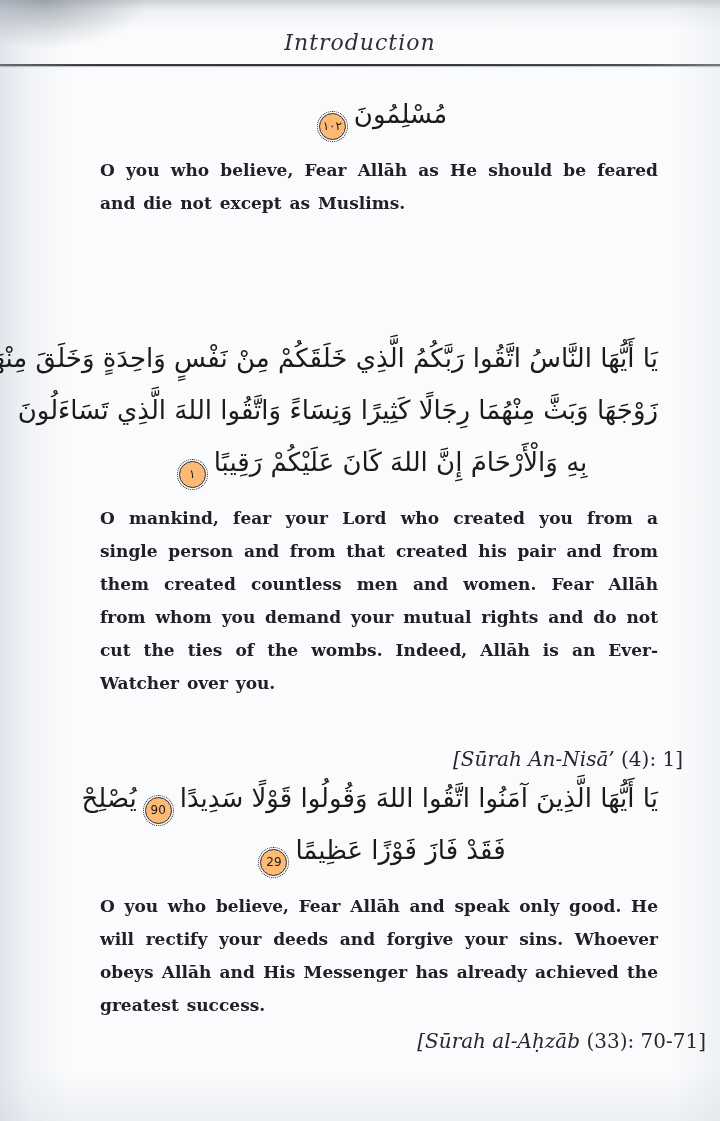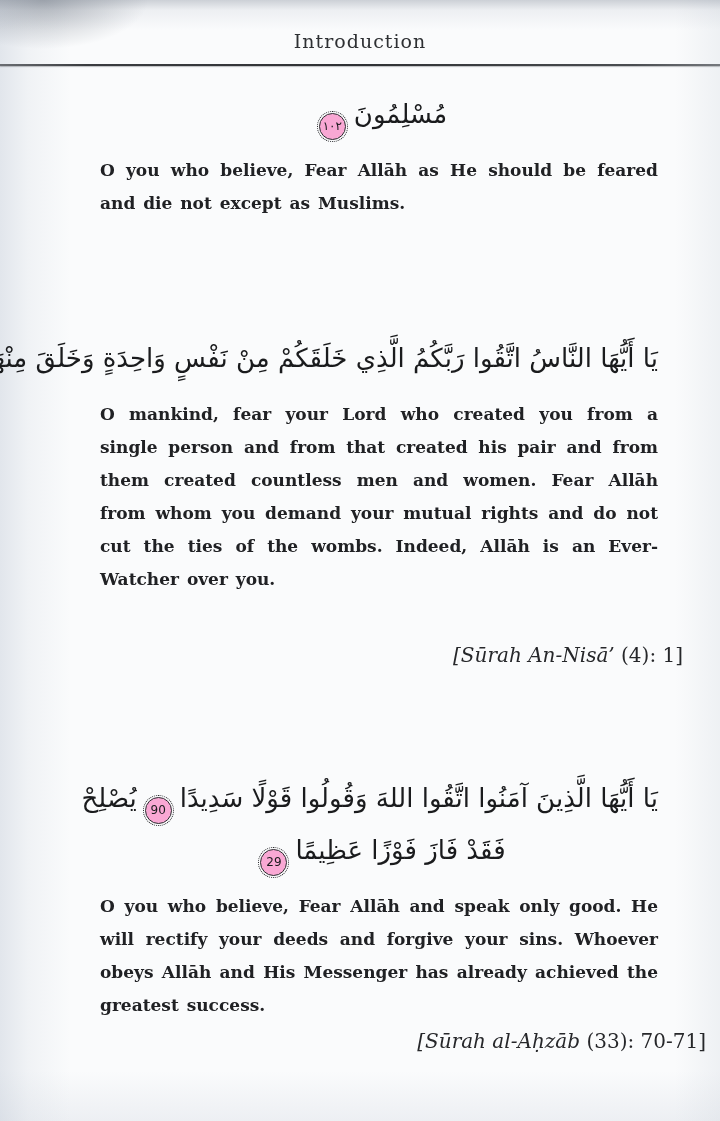--- a/index.html
+++ b/index.html
@@ -14,21 +14,21 @@
       radial-gradient(ellipse 150px 70px at 6% 0%, rgba(110,118,130,.50), transparent 70%),
       linear-gradient(180deg, rgba(148,156,168,.45) 0px, rgba(190,196,206,.22) 10px, rgba(220,224,230,.0) 30px),
       linear-gradient(90deg, rgba(196,204,216,.45) 0px, rgba(214,220,228,.28) 28px, rgba(230,234,240,.0) 70px),
       linear-gradient(270deg, rgba(208,214,222,.28) 0px, rgba(230,234,240,.0) 45px),
       linear-gradient(0deg, rgba(206,212,222,.30) 0px, rgba(230,234,240,.0) 50px);
   }
 
   .page-header {
     position:absolute; top:30px; left:0; width:100%;
     text-align:center;
-    font-size:19px; line-height:1.2;
+    font-style:italic; font-size:22px; line-height:1.2;
     letter-spacing:1px; color:#2e3033;
   }
   .header-rule {
     position:absolute; top:64px; left:0; width:720px; height:2px;
     background:linear-gradient(90deg, #6a6d72 0%, #3a3c40 12%, #2f3134 50%, #4a4d51 88%, #75787d 100%);
     box-shadow:0 1px 1px rgba(80,84,90,.35);
   }
 
   .section { position:absolute; left:100px; width:558px; }
   .sec-0 { top:88px; }
@@ -44,21 +44,21 @@
   }
   .ar-line { white-space:nowrap; line-height:52px; }
 
   .ayah-marker {
     display:inline-flex; align-items:center; justify-content:center;
     width:27px; height:27px;
     border:1.5px solid #2b2c2f; border-radius:50%;
     outline:1px dotted #2b2c2f; outline-offset:1.5px;
     font-size:12px; line-height:1;
     vertical-align:-7px; margin:0 8px;
-    background:#f9a8d4;
+    background:#fdba74;
   }
 
   .translation {
     margin-top:14px;
     font-weight:600;
     font-size:17px;
     line-height:33px;
     text-align:justify;
     word-spacing:2px;
     color:#202124;
@@ -87,20 +87,22 @@
   <section class="section sec-0">
     <div class="arabic-verse">
           <div class="ar-line"><span>مُسْلِمُونَ</span><span class="ayah-marker">١٠٢</span></div>
         </div>
     <p class="translation">O you who believe, Fear Allāh as He should be feared and die not except as Muslims.</p>
   </section>
 
   <section class="section sec-1">
     <div class="arabic-verse">
           <div class="ar-line"><span>يَا أَيُّهَا النَّاسُ اتَّقُوا رَبَّكُمُ الَّذِي خَلَقَكُمْ مِنْ نَفْسٍ وَاحِدَةٍ وَخَلَقَ مِنْهَا</span></div>
+          <div class="ar-line"><span>زَوْجَهَا وَبَثَّ مِنْهُمَا رِجَالًا كَثِيرًا وَنِسَاءً وَاتَّقُوا اللهَ الَّذِي تَسَاءَلُونَ</span></div>
+          <div class="ar-line"><span>بِهِ وَالْأَرْحَامَ إِنَّ اللهَ كَانَ عَلَيْكُمْ رَقِيبًا</span><span class="ayah-marker">١</span></div>
         </div>
     <p class="translation">O mankind, fear your Lord who created you from a single person and from that created his pair and from them created countless men and women. Fear Allāh from whom you demand your mutual rights and do not cut the ties of the wombs. Indeed, Allāh is an Ever-Watcher over you.</p>
     <div class="citation">
       <span class="surah">[Sūrah An-Nisā’</span>
       <span class="ref"> (4): 1]</span>
     </div>
   </section>
 
   <section class="section sec-2">
     <div class="arabic-verse">

